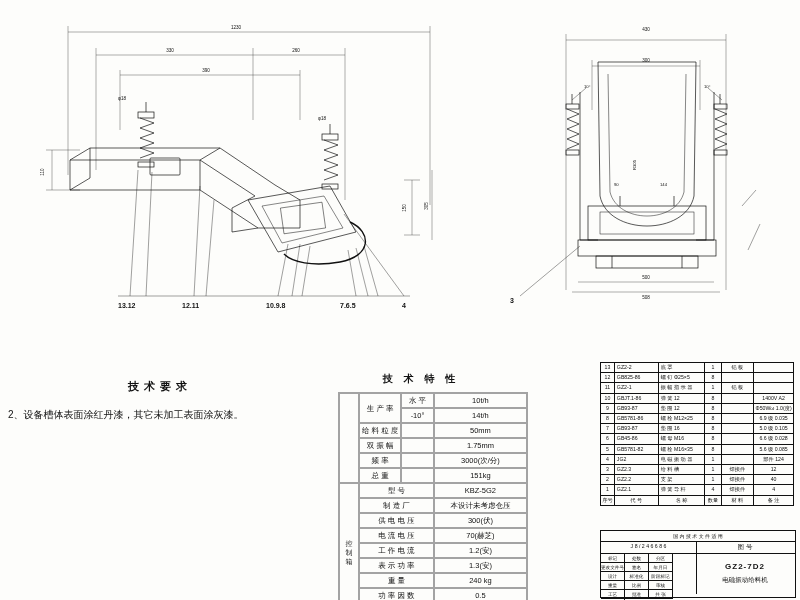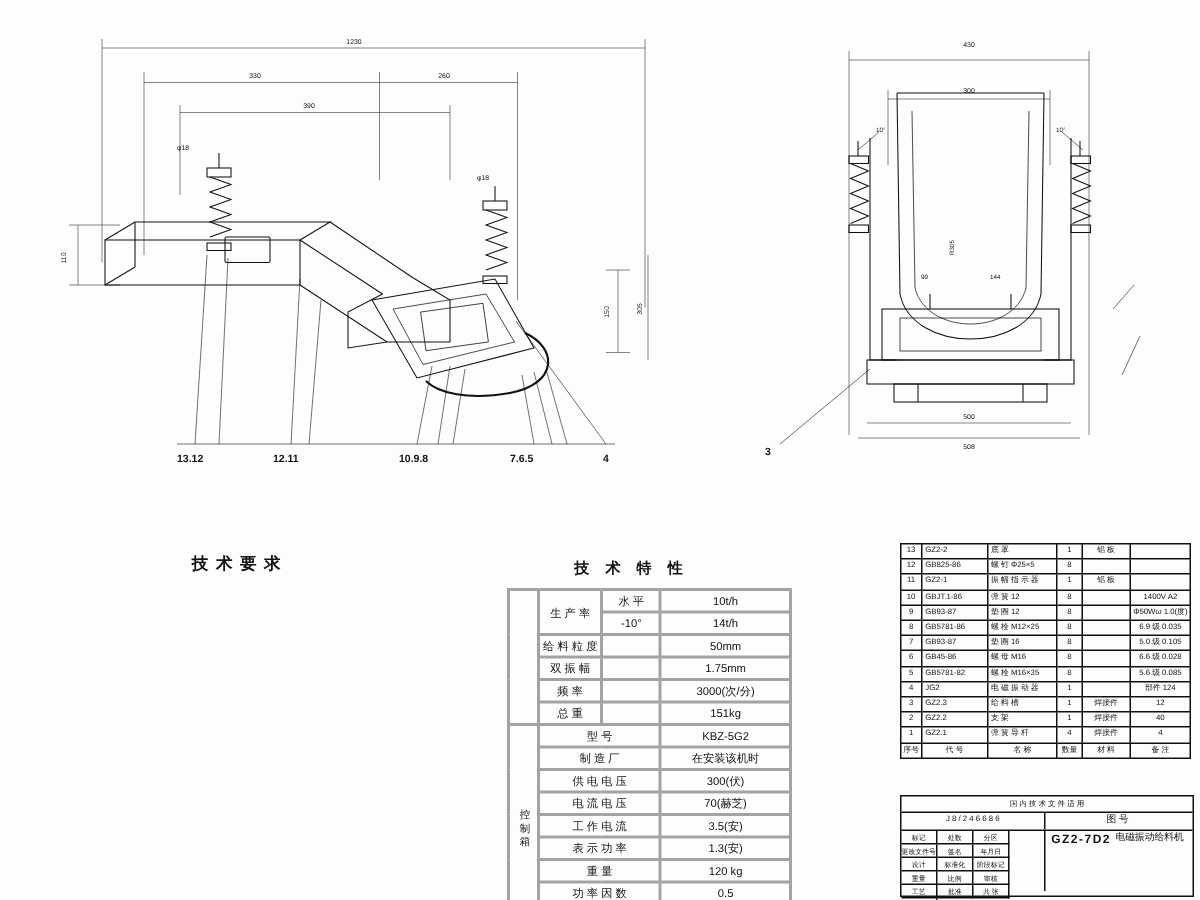--- a/index.html
+++ b/index.html
@@ -11,21 +11,21 @@
     overflow:hidden;
     position:relative;
   }
   .sheet{position:absolute;inset:0;}
   svg{display:block;}
   .drawing{position:absolute;left:0;top:0;width:800px;height:360px;}
   .tiny{font-size:4.4px;}
 
   
   .notes{
-    position:absolute;left:8px;top:367px;width:300px;
+    position:absolute;left:8px;top:377px;width:300px;
     font-size:10px;line-height:1.75;
   }
   .notes .title{
     font-size:11px;font-weight:bold;text-align:center;
     margin:0 0 10px 0;letter-spacing:1px;
   }
   .notes p{margin:0 0 6px 0;text-indent:0;}
 
   
   .tech{
@@ -232,20 +232,21 @@
       <text x="182" y="308">12.11</text>
       <text x="266" y="308">10.9.8</text>
       <text x="340" y="308">7.6.5</text>
       <text x="402" y="308">4</text>
       <text x="510" y="303">3</text>
     </g>
   </svg>
 
   <div class="notes">
     <div class="title">技 术 要 求</div>
+    <p>2、设备槽体表面涂红丹漆，其它未加工表面涂灰漆。</p>
   </div>
 
   <div class="tech">
     <div class="cap">技 术 特 性</div>
     <table>
       <tbody>
           <tr>
         <td class="g" rowspan="6"></td>
         <td class="k" rowspan="2">生 产 率</td>
         <td>水  平</td>
@@ -276,41 +277,41 @@
         <td>151kg</td>
       </tr>
 
       <tr>
         <td class="g" rowspan="8">控 制 箱</td>
         <td class="k" colspan="2">型 号</td>
         <td>KBZ-5G2</td>
       </tr>
       <tr>
         <td class="k" colspan="2">制 造 厂</td>
-        <td>在安装该机时</td>
+        <td>本设计未考虑仓压</td>
       </tr>
       <tr>
         <td class="k" colspan="2">供 电 电 压</td>
         <td>300(伏)</td>
       </tr>
       <tr>
         <td class="k" colspan="2">电 流 电 压</td>
         <td>70(赫芝)</td>
       </tr>
       <tr>
         <td class="k" colspan="2">工 作 电 流</td>
-        <td>3.5(安)</td>
+        <td>1.2(安)</td>
       </tr>
       <tr>
         <td class="k" colspan="2">表 示 功 率</td>
         <td>1.3(安)</td>
       </tr>
       <tr>
         <td class="k" colspan="2">重 量</td>
-        <td>120 kg</td>
+        <td>240 kg</td>
       </tr>
       <tr>
         <td class="k" colspan="2">功 率 因 数</td>
         <td>0.5</td>
       </tr>
     </tbody>
       </table>
   </div>
 
   <div class="bom">
@@ -452,20 +453,20 @@
           <div>阶段标记</div>
           <div>重量</div>
           <div>比例</div>
           <div>审核</div>
           <div>工艺</div>
           <div>批准</div>
           <div>共 张</div>
           <div>第 张</div>
         </div>
       </div>
-      <div class="tb-cell tb-right" style="display:flex;flex-direction:row;justify-content:center;gap:3px;">
+      <div class="tb-cell tb-right" style="display:flex;flex-direction:column;justify-content:center;gap:3px;">
         <div class="tb-big">GZ2-7D2</div>
         <div class="tb-mid">电磁振动给料机</div>
       </div>
     </div>
   </div>
 
 </div>
 
 </body></html>

